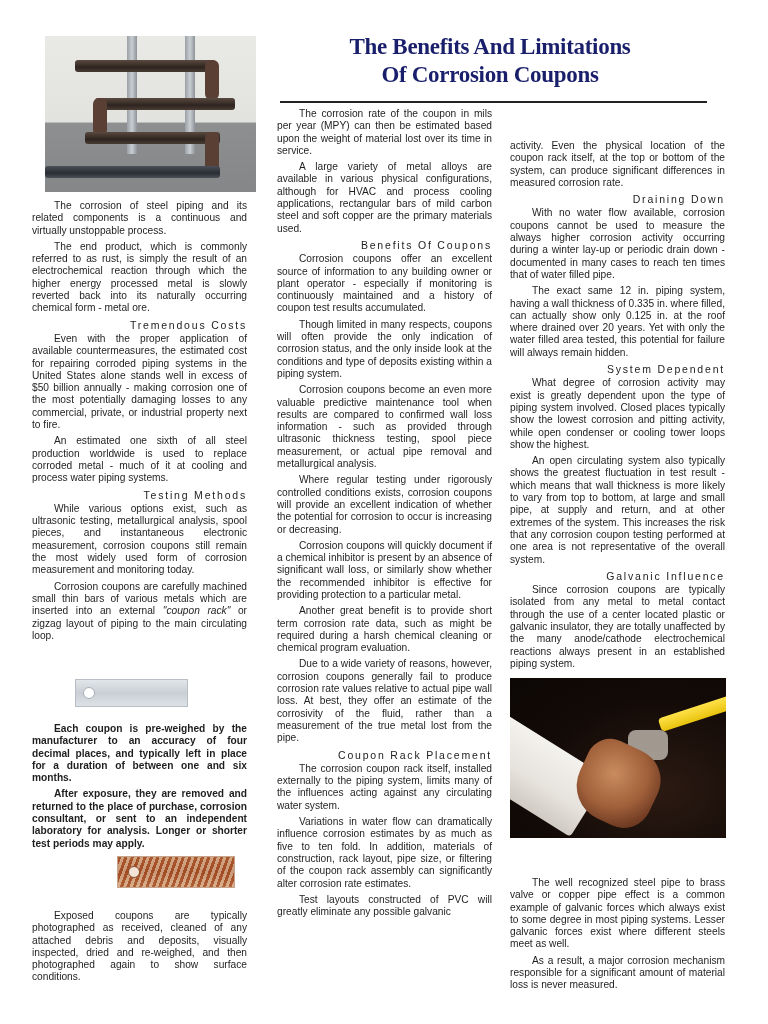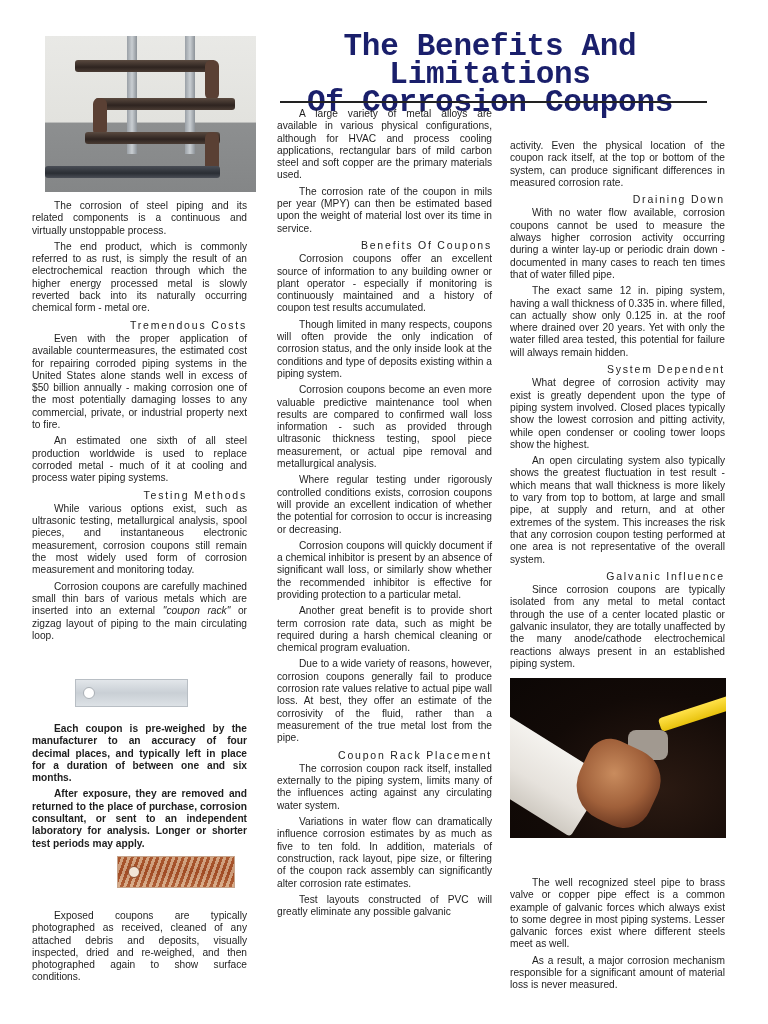--- a/index.html
+++ b/index.html
@@ -1,22 +1,22 @@
 <!DOCTYPE html>
 <html><head>
 <meta charset="utf-8">
 <style>
   * { box-sizing: border-box; margin: 0; padding: 0; }
   html, body { width: 768px; height: 1024px; background: #ffffff; overflow: hidden; }
   body { position: relative; font-family: "Liberation Sans", sans-serif; color: #1e1e1e; }
 
   .title {
     position: absolute; left: 270px; top: 33px; width: 440px;
-    text-align: center; font-family: Liberation Mono, monospace; font-weight: bold;
-    color: #1a1f6b; font-size: 31px; line-height: 28px; letter-spacing: -0.3px;
+    text-align: center; font-family: Liberation Serif, serif; font-weight: bold;
+    color: #1a1f6b; font-size: 23px; line-height: 28px; letter-spacing: -0.3px;
   }
   .title-rule { position: absolute; left: 280px; top: 101px; width: 427px; height: 2px; background: #222; }
 
   .col { position: absolute; font-size: 10.2px; line-height: 12.3px; text-align: justify; }
   .col p { text-indent: 22px; margin-bottom: 4px; }
   .col h3 {
     font-weight: normal; font-size: 10.5px; letter-spacing: 1.8px; text-align: right;
     margin: 1px 0 2px 0; color: #222;
   }
   .col1 { left: 32px; width: 215px; }
@@ -100,22 +100,22 @@
 
 <div class="coupon-rusty" title="Corroded coupon bar after exposure">
   <div class="coupon-hole"></div>
 </div>
 
 <div class="col col1" style="top:902px;margin-top:8px;">
   <p>Exposed coupons are typically photographed as received, cleaned of any attached debris and deposits, visually inspected, dried and re-weighed, and then photographed again to show surface conditions.</p>
 </div>
 
 <div class="col col2">
+  <p>The corrosion rate of the coupon in mils per year (MPY) can then be estimated based upon the weight of material lost over its time in service.</p>
   <p>A large variety of metal alloys are available in various physical configurations, although for HVAC and process cooling applications, rectangular bars of mild carbon steel and soft copper are the primary materials used.</p>
-  <p>The corrosion rate of the coupon in mils per year (MPY) can then be estimated based upon the weight of material lost over its time in service.</p>
   <h3>Benefits Of Coupons</h3>
   <p>Corrosion coupons offer an excellent source of information to any building owner or plant operator - especially if monitoring is continuously maintained and a history of coupon test results accumulated.</p>
   <p>Though limited in many respects, coupons will often provide the only indication of corrosion status, and the only inside look at the conditions and type of deposits existing within a piping system.</p>
   <p>Corrosion coupons become an even more valuable predictive maintenance tool when results are compared to confirmed wall loss information - such as provided through ultrasonic thickness testing, spool piece measurement, or actual pipe removal and metallurgical analysis.</p>
   <p>Where regular testing under rigorously controlled conditions exists, corrosion coupons will provide an excellent indication of whether the potential for corrosion to occur is increasing or decreasing.</p>
   <p>Corrosion coupons will quickly document if a chemical inhibitor is present by an absence of significant wall loss, or similarly show whether the recommended inhibitor is effective for providing protection to a particular metal.</p>
   <p>Another great benefit is to provide short term corrosion rate data, such as might be required during a harsh chemical cleaning or chemical program evaluation.</p>
   <p>Due to a wide variety of reasons, however, corrosion coupons generally fail to produce corrosion rate values relative to actual pipe wall loss. At best, they offer an estimate of the corrosivity of the fluid, rather than a measurement of the true metal lost from the pipe.</p>
   <h3>Coupon Rack Placement</h3>
   <p>The corrosion coupon rack itself, installed externally to the piping system, limits many of the influences acting against any circulating water system.</p>

